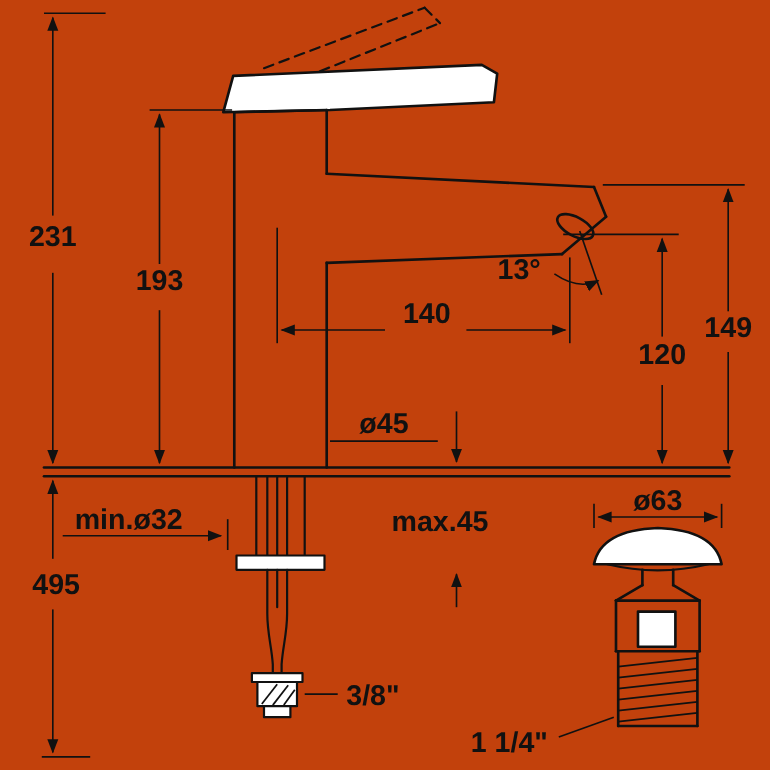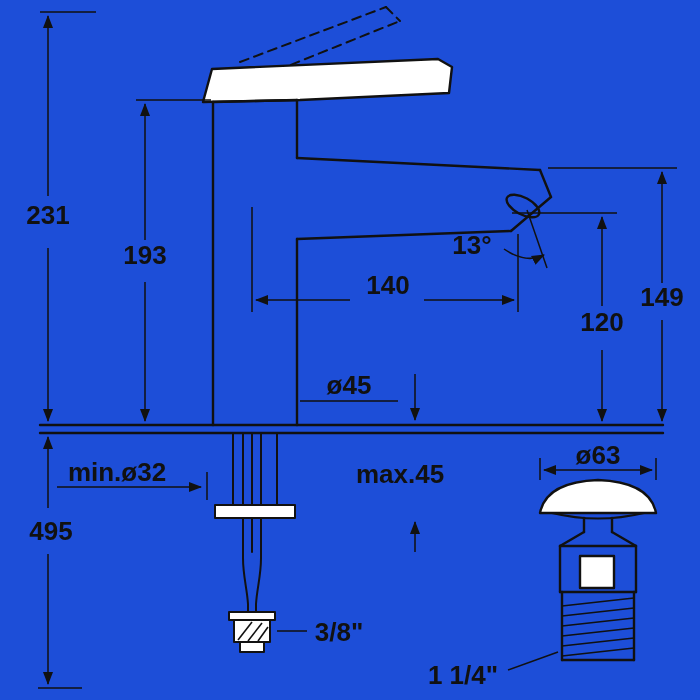--- a/index.html
+++ b/index.html
@@ -1,16 +1,16 @@
 <!DOCTYPE html>
 <html><head>
 <meta charset="utf-8">
 <style>
   html,body { margin:0; padding:0; background:#ffffff; }
-  .canvas { position:relative; width:700px; height:700px; background:#1d4ed8; overflow:hidden; }
+  .canvas { position:relative; width:700px; height:700px; background:#c2410c; overflow:hidden; }
   svg { display:block; }
   .dim { font-family:"Liberation Sans", sans-serif; font-weight:700; font-size:26px; fill:#111111; }
   .thick { stroke:#111111; stroke-width:2.4; fill:none; stroke-linejoin:round; stroke-linecap:round; }
   .med   { stroke:#111111; stroke-width:2;   fill:none; stroke-linejoin:round; stroke-linecap:round; }
   .thin  { stroke:#111111; stroke-width:1.5; fill:none; stroke-linecap:butt; }
   .hatch { stroke:#111111; stroke-width:1.6; fill:none; }
   .dash  { stroke-dasharray:9 6; }
   .wfill { fill:#ffffff; }
 </style>
 </head>

